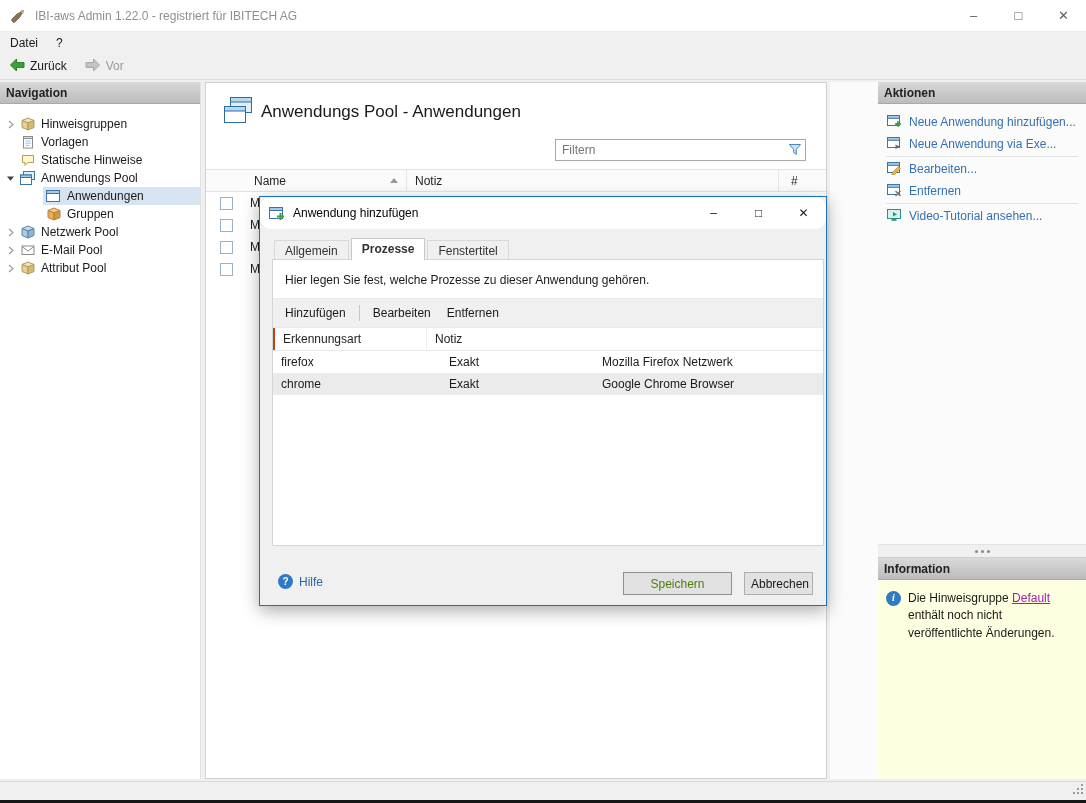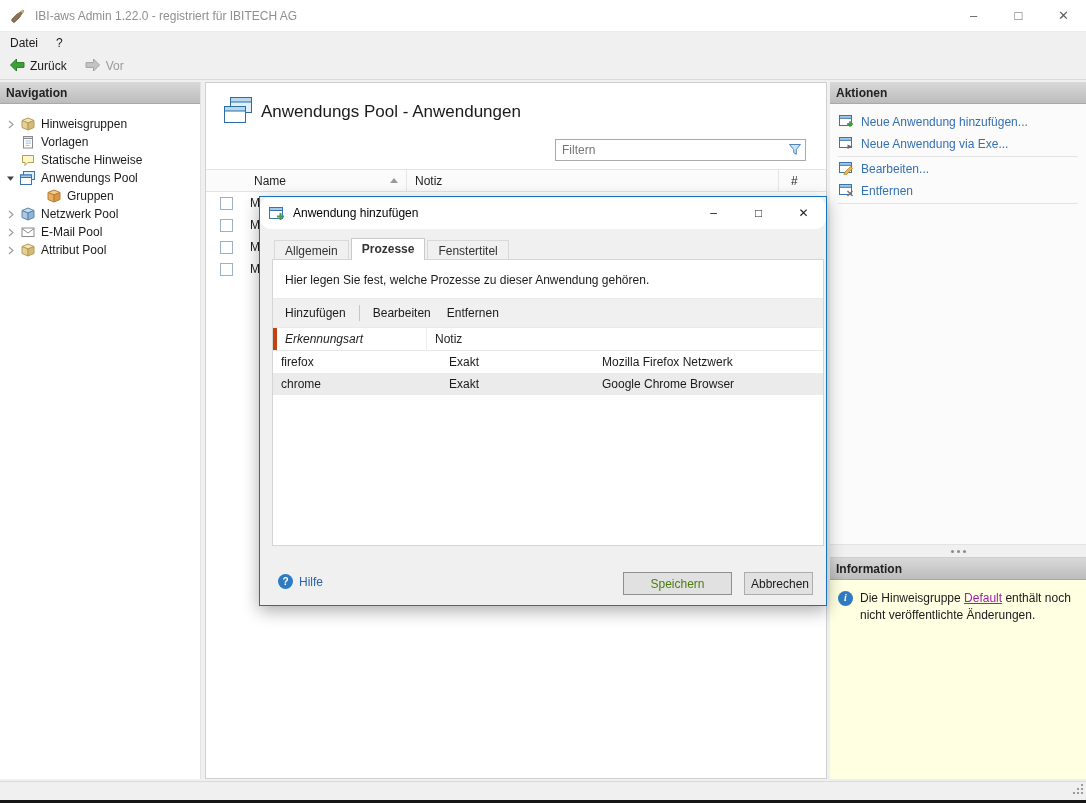--- a/index.html
+++ b/index.html
@@ -53,21 +53,21 @@
   .gh-notiz { width:372px; border-left:1px solid #e6e6e6; }
   .gh-count { flex:1; border-left:1px solid #e6e6e6; padding-left:12px; }
   .sort-asc { width:0; height:0; border-left:4px solid transparent; border-right:4px solid transparent; border-bottom:5px solid #9a9a9a; }
   .grid-rows { position:absolute; left:0; top:109px; width:100%; }
   .grid-row { height:22px; display:flex; align-items:center; }
   .cell-check { width:40px; display:flex; justify-content:center; }
   .checkbox { width:13px; height:13px; border:1px solid #9ab1c6; background:#fff; }
   .cell-name { width:160px; padding-left:4px; }
 
   
-  .right-panel { position:absolute; left:830px; top:82px; width:256px; height:697px; display:flex; flex-direction:column; background:#fbfbfb; }
+  .right-panel { position:absolute; left:830px; top:82px; width:256px; height:697px; display:flex; flex-direction:column; background:#fbfbfb;padding-left:48px; }
   .actions-body { height:440px; flex:0 0 440px; padding-top:7px; background:#fbfbfb; }
   .action-item { height:22px; display:flex; align-items:center; gap:7px; padding-left:9px; color:#3470b4; cursor:pointer; }
   .action-sep { height:1px; background:#e4e4e4; margin:1px 8px; }
   .splitter { height:14px; flex:0 0 14px; background:#f0f0f0; border-top:1px solid #e3e3e3; border-bottom:1px solid #cfcfcf; display:flex; align-items:center; justify-content:center; cursor:row-resize; }
   .dots { width:3px; height:3px; border-radius:50%; background:#8a8a8a; box-shadow:-6px 0 0 #8a8a8a, 6px 0 0 #8a8a8a; }
   .info-body { flex:1; background:#ffffe1; position:relative; padding:10px 12px 0 30px; line-height:1.45; color:#1a1a1a; }
   .info-icon { position:absolute; left:8px; top:11px; width:15px; height:15px; border-radius:50%; background:#2f7bc3; color:#fff; font-size:10px; font-weight:700; display:flex; align-items:center; justify-content:center; font-family:"Liberation Serif",serif; font-style:italic; }
   .info-link { color:#a21caf; text-decoration:underline; cursor:pointer; }
 
   
@@ -81,21 +81,21 @@
   .tab { padding:3px 10px 0; background:#f0f0f0; border:1px solid #d9d9d9; border-bottom:none; margin-right:2px; position:relative; top:2px; height:20px; color:#333; cursor:pointer; }
   .tab.active { background:#fff; font-weight:700; top:0; height:22px; z-index:2; border-color:#c9c9c9; cursor:default; }
   .dlg-panel { position:absolute; left:12px; top:62px; width:552px; height:287px; background:#fff; border:1px solid #d5d5d5; }
   .dlg-desc { padding:13px 12px 11px; color:#1a1a1a; }
   .dlg-toolbar { height:30px; background:#f0f0f0; display:flex; align-items:center; padding-left:4px; border-top:1px solid #eaeaea; border-bottom:1px solid #eaeaea; }
   .dtb-btn { padding:4px 8px; color:#1a1a1a; cursor:pointer; }
   .dtb-sep { width:1px; height:16px; background:#c6c6c6; margin:0 5px; }
   .dlg-grid-header { height:23px; display:flex; border-bottom:1px solid #e8e8e8; }
   .dgh-cell { padding-left:8px; height:100%; display:flex; align-items:center; color:#222; }
   .dgh-1 { width:168px; }
-  .dgh-2 { width:153px; border-left:4px solid #c2410c;font-style:italic; }
+  .dgh-2 { width:153px; border-left:2px solid #c2410c; }
   .dgh-3 { flex:1; border-left:1px solid #eeeeee; }
   .dlg-row { height:22px; display:flex; align-items:center; cursor:default; }
   .dlg-row.selected { background:#ebebeb; }
   .dr-cell { padding-left:8px; }
   .dr-1 { width:168px; }
   .dr-2 { width:153px; }
   .dr-3 { flex:1; }
   .dlg-bottom { position:absolute; left:0; bottom:0; width:100%; height:58px; }
   .hilfe { position:absolute; left:18px; top:27px; display:flex; align-items:center; gap:6px; color:#2a63b0; cursor:pointer; }
   .help-icon { width:15px; height:15px; border-radius:50%; background:#2f7bc3; color:#fff; font-size:10px; font-weight:700; display:flex; align-items:center; justify-content:center; }
@@ -206,20 +206,32 @@
             <svg width="15" height="14">
               <rect x="3.5" y="0.5" width="11" height="8" fill="#dff0fa" stroke="#3a74ad"></rect>
               <rect x="0.5" y="4" width="11" height="9.5" fill="#fff" stroke="#3a74ad"></rect>
               <rect x="0.5" y="4" width="11" height="2.5" fill="#a8c9e4" stroke="#3a74ad"></rect>
             </svg>
           </span>
       <span class="nav-label">Anwendungs Pool</span>
         </span>
     </div>
 
+    <div class="nav-item child">
+      <span class="chev"></span>
+      <span class="nv-row selected">
+          <span class="nico">
+            <svg width="15" height="14">
+              <rect x="0.5" y="1.5" width="13" height="11" fill="#fff" stroke="#3a74ad"></rect>
+              <rect x="0.5" y="1.5" width="13" height="3" fill="#a8c9e4" stroke="#3a74ad"></rect>
+            </svg>
+          </span>
+      <span class="nav-label">Anwendungen</span>
+        </span>
+    </div>
 
     <div class="nav-item child">
       <span class="chev"></span>
       <span class="nv-row">
           <span class="nico">
             <svg width="14" height="14" viewBox="0 0 14 14">
               <polygon points="7,1 13,3.5 7,6 1,3.5" fill="#f5c98a" stroke="#b4803c"></polygon>
               <polygon points="1,3.5 7,6 7,13 1,10.5" fill="#ecae5c" stroke="#b4803c"></polygon>
               <polygon points="13,3.5 7,6 7,13 13,10.5" fill="#d99540" stroke="#b4803c"></polygon>
             </svg>
@@ -377,20 +389,28 @@
     </div>
     <div class="action-item">
       <span><svg width="15" height="14">
             <rect x="0.5" y="1.5" width="12" height="10" fill="#fff" stroke="#3a74ad"></rect>
             <rect x="0.5" y="1.5" width="12" height="2.8" fill="#a8c9e4" stroke="#3a74ad"></rect>
             <path d="M8.5 8l5 5M13.5 8l-5 5" stroke="#777" stroke-width="1.5"></path>
           </svg></span>
       <span>Entfernen</span>
     </div>
     <div class="action-sep"></div>
+    <div class="action-item">
+      <span><svg width="15" height="14">
+            <rect x="0.5" y="1.5" width="13" height="9" fill="#d9f0ee" stroke="#2e8f86"></rect>
+            <path d="M6 4l4 2.2L6 8.4z" fill="#2e8f86"></path>
+            <rect x="4.5" y="11" width="5" height="1.8" fill="#2e8f86"></rect>
+          </svg></span>
+      <span>Video-Tutorial ansehen...</span>
+    </div>
 
   </div>
 
   <div class="splitter">
     <span class="dots"></span>
   </div>
 
   <div class="panel-header">Information</div>
   <div class="info-body">
     <span class="info-icon">i</span>

